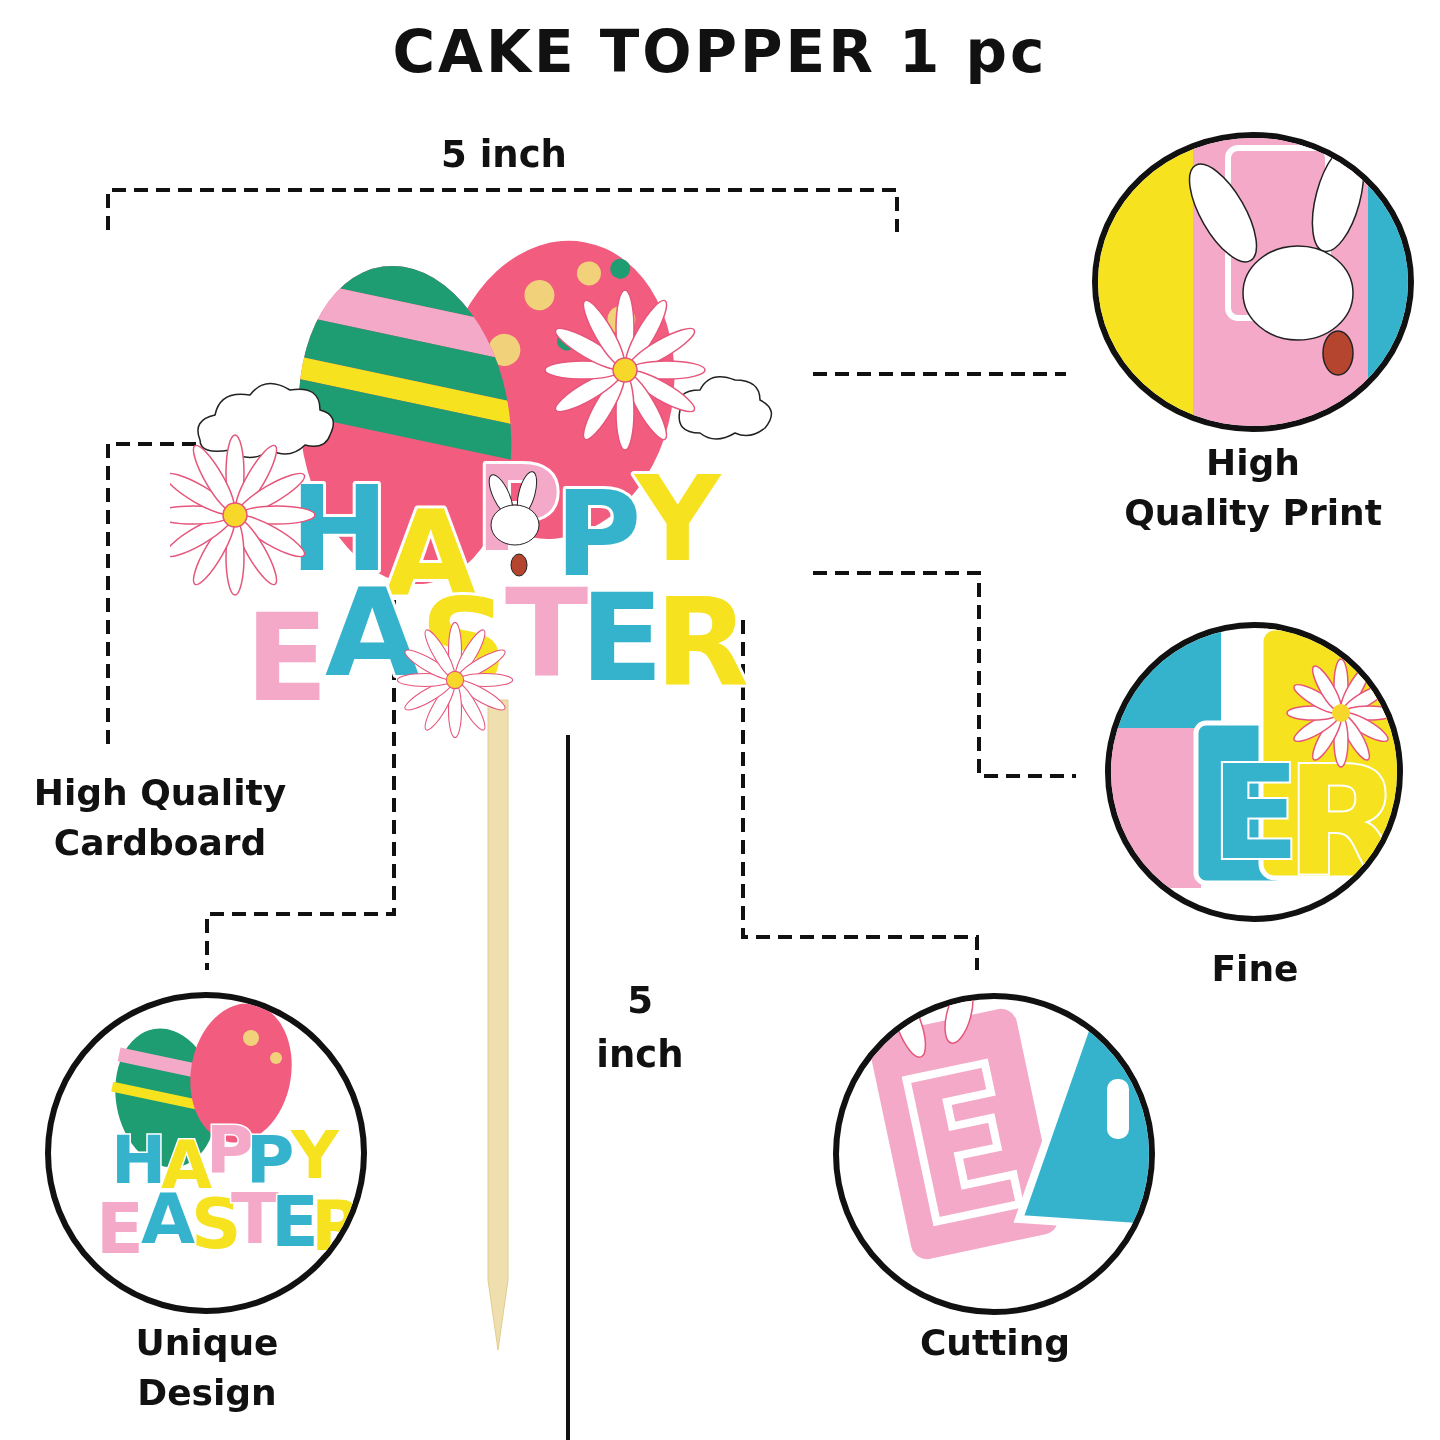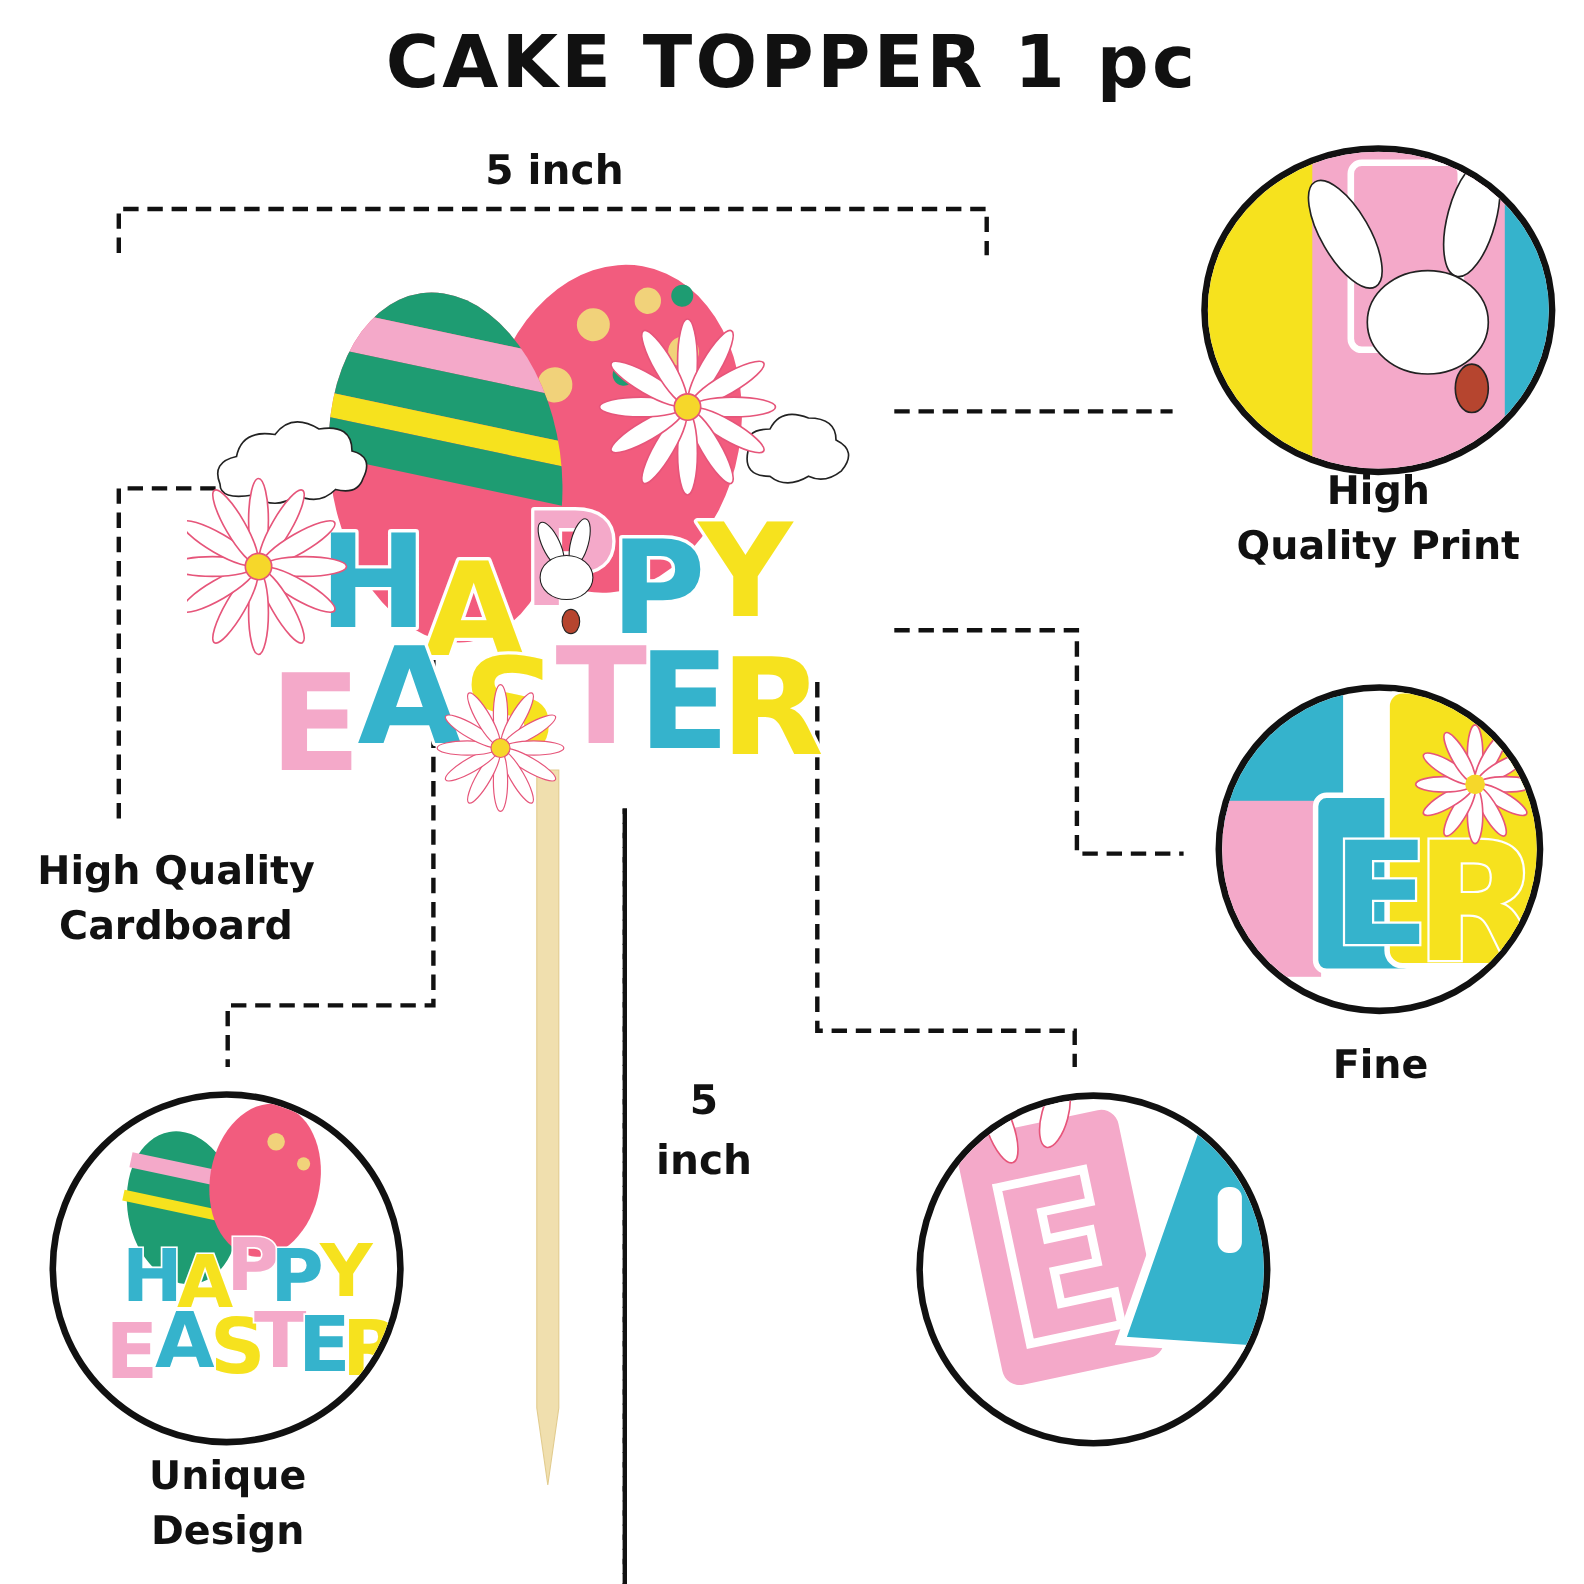--- a/index.html
+++ b/index.html
@@ -1,19 +1,19 @@
 <!DOCTYPE html>
 <html><head>
 <meta charset="utf-8">
 <style>
   html, body { margin:0; padding:0; }
   body { width:1440px; height:1440px; background:#ffffff; position:relative; overflow:hidden;
          font-family:"DejaVu Sans", "Liberation Sans", sans-serif; color:#111; }
   .abs { position:absolute; }
-  .title { left:0; top:18px; width:1440px; text-align:center; font-size:66px; font-weight:bold; letter-spacing:3px; color:#111; }
+  .title { left:0; top:18px; width:1440px; text-align:center; font-size:58px; font-weight:bold; letter-spacing:3px; color:#111; }
   .label { font-weight:bold; font-size:36px; color:#111; text-align:center; line-height:50px; }
   .dim { font-weight:bold; font-size:37px; color:#111; text-align:center; line-height:54px; }
   svg { position:absolute; left:0; top:0; }
   .circle { position:absolute; border:6px solid #111; border-radius:50%; overflow:hidden; background:#fff; box-sizing:border-box; }
   .bubble { font-family:"DejaVu Sans", sans-serif; font-weight:bold; }
 </style>
 </head>
 <body>
 
 <div class="abs title">CAKE TOPPER 1 pc</div>
@@ -138,21 +138,21 @@
     <rect x="270" y="0" width="60" height="300" fill="#35b3cc"></rect>
     <rect x="130" y="10" width="100" height="170" fill="none" stroke="#fff" stroke-width="6" rx="10"></rect>
     <g stroke="#222" stroke-width="1.5">
       <ellipse cx="125" cy="75" rx="22" ry="55" fill="#fff" transform="rotate(-30 125 75)"></ellipse>
       <ellipse cx="240" cy="60" rx="22" ry="55" fill="#fff" transform="rotate(15 240 60)"></ellipse>
       <ellipse cx="200" cy="155" rx="55" ry="47" fill="#fff"></ellipse>
       <ellipse cx="240" cy="215" rx="15" ry="22" fill="#b6452f"></ellipse>
     </g>
   </svg>
 </div>
-<div class="abs label" style="left:1090px; top:422px; width:326px;text-align:center;">
+<div class="abs label" style="left:1090px; top:438px; width:326px;text-align:center;">
   <div>High</div>
   <div>Quality Print</div>
 </div>
 
 <div class="abs label" style="left:20px; top:768px; width:280px;">
   <div>High Quality</div>
   <div>Cardboard</div>
 </div>
 
 <div class="circle" style="left:1105px; top:622px; width:298px; height:300px;">
@@ -220,13 +220,14 @@
     <path d="M80 70 h80 v30 h-45 v25 h40 v30 h-40 v30 h50 v30 h-85 z" fill="none" stroke="#fff" stroke-width="8" transform="rotate(-12 125 135)"></path>
     <path d="M180 220 L250 20 L330 20 L330 230 Z" fill="#35b3cc" stroke="#fff" stroke-width="8"></path>
     <rect x="268" y="80" width="22" height="60" rx="10" fill="#fff"></rect>
     <g fill="#fff" stroke="#e6557a" stroke-width="1.5">
       <ellipse cx="70" cy="25" rx="12" ry="35" transform="rotate(-20 70 25)"></ellipse>
       <ellipse cx="120" cy="15" rx="12" ry="30" transform="rotate(15 120 15)"></ellipse>
     </g>
   </svg>
 </div>
 <div class="abs label" style="left:850px; top:1318px; width:290px;">
+  <div>Cutting</div>
 </div>
 
 </body></html>

